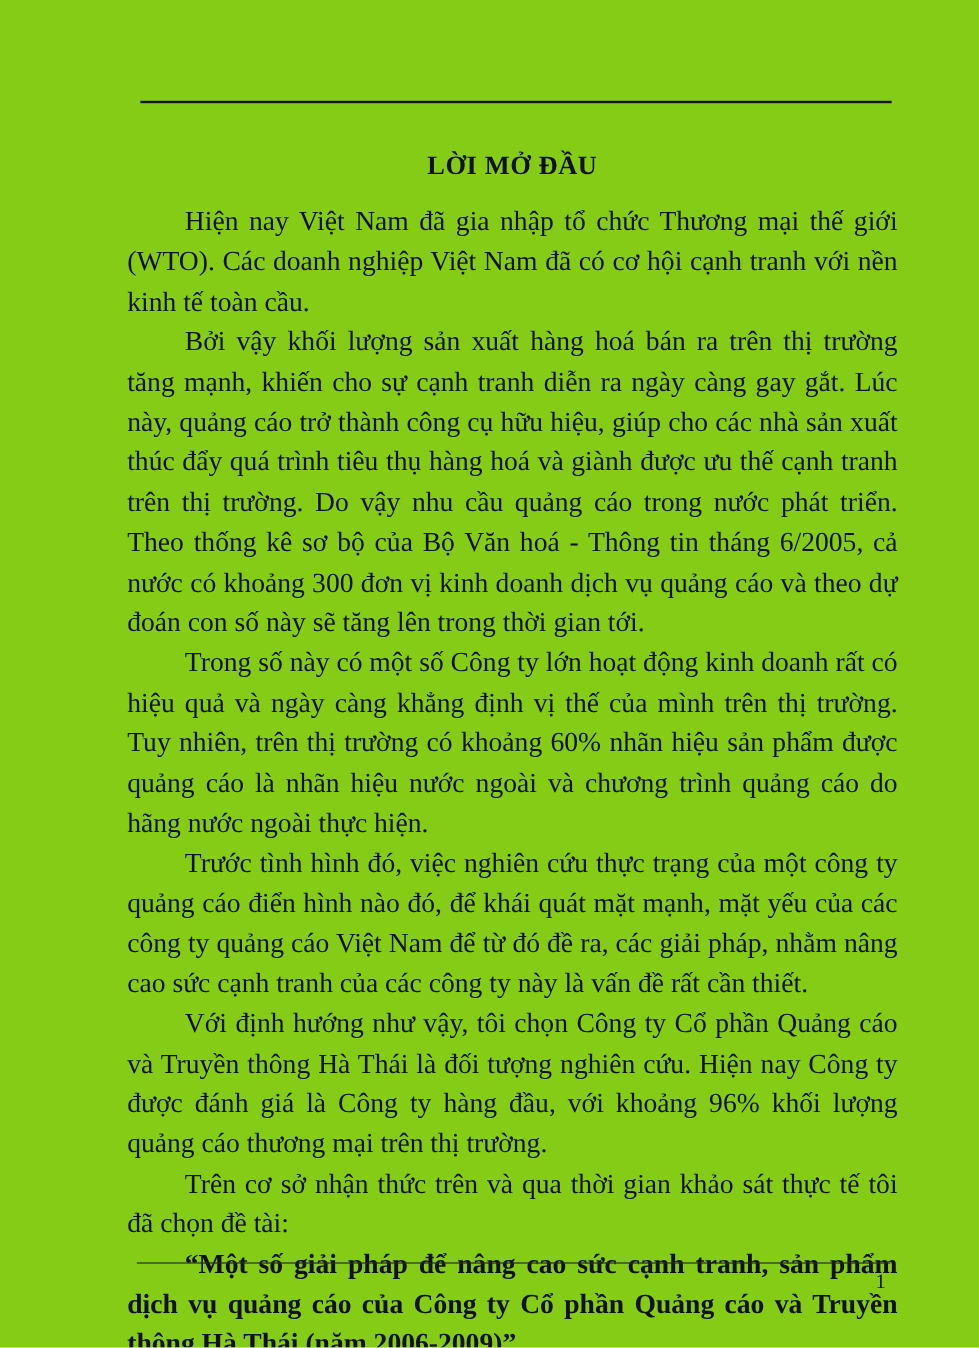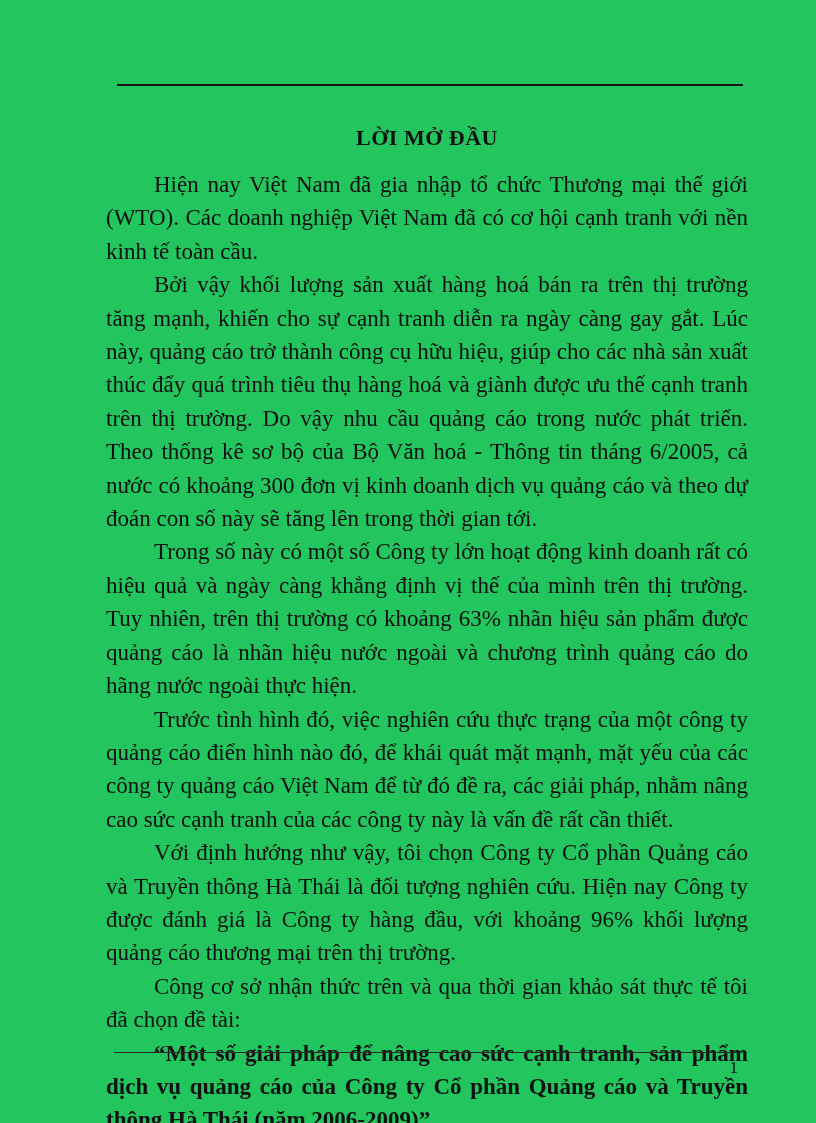--- a/index.html
+++ b/index.html
@@ -5,21 +5,21 @@
   html, body {
     margin: 0;
     padding: 0;
     background: #e8e8e8;
   }
   .page {
     position: relative;
     width: 816px;
     height: 1123px;
     margin: 0 auto;
-    background: #22c55e;
+    background: #84cc16;
     font-family: "Liberation Serif", "DejaVu Serif", serif;
     color: #111111;
     overflow: hidden;
   }
   .header-rule {
     position: absolute;
     top: 84px;
     left: 117px;
     width: 626px;
     border-top: 2px solid #161616;
@@ -73,24 +73,24 @@
 
 <div class="page">
 
   <div class="header-rule"></div>
 
   <h1 class="doc-title">LỜI MỞ ĐẦU</h1>
 
   <div class="body-text">
     <p>Hiện nay Việt Nam đã gia nhập tổ chức Thương mại thế giới (WTO). Các doanh nghiệp Việt Nam đã có cơ hội cạnh tranh với nền kinh tế toàn cầu.</p>
     <p>Bởi vậy khối lượng sản xuất hàng hoá bán ra trên thị trường tăng mạnh, khiến cho sự cạnh tranh diễn ra ngày càng gay gắt. Lúc này, quảng cáo trở thành công cụ hữu hiệu, giúp cho các nhà sản xuất thúc đẩy quá trình tiêu thụ hàng hoá và giành được ưu thế cạnh tranh trên thị trường. Do vậy nhu cầu quảng cáo trong nước phát triển. Theo thống kê sơ bộ của Bộ Văn hoá - Thông tin tháng 6/2005, cả nước có khoảng 300 đơn vị kinh doanh dịch vụ quảng cáo và theo dự đoán con số này sẽ tăng lên trong thời gian tới.</p>
-    <p>Trong số này có một số Công ty lớn hoạt động kinh doanh rất có hiệu quả và ngày càng khẳng định vị thế của mình trên thị trường. Tuy nhiên, trên thị trường có khoảng 63% nhãn hiệu sản phẩm được quảng cáo là nhãn hiệu nước ngoài và chương trình quảng cáo do hãng nước ngoài thực hiện.</p>
+    <p>Trong số này có một số Công ty lớn hoạt động kinh doanh rất có hiệu quả và ngày càng khẳng định vị thế của mình trên thị trường. Tuy nhiên, trên thị trường có khoảng 60% nhãn hiệu sản phẩm được quảng cáo là nhãn hiệu nước ngoài và chương trình quảng cáo do hãng nước ngoài thực hiện.</p>
     <p>Trước tình hình đó, việc nghiên cứu thực trạng của một công ty quảng cáo điển hình nào đó, để khái quát mặt mạnh, mặt yếu của các công ty quảng cáo Việt Nam để từ đó đề ra, các giải pháp, nhằm nâng cao sức cạnh tranh của các công ty này là vấn đề rất cần thiết.</p>
     <p>Với định hướng như vậy, tôi chọn Công ty Cổ phần Quảng cáo và Truyền thông Hà Thái là đối tượng nghiên cứu. Hiện nay Công ty được đánh giá là Công ty hàng đầu, với khoảng 96% khối lượng quảng cáo thương mại trên thị trường.</p>
-    <p>Công cơ sở nhận thức trên và qua thời gian khảo sát thực tế tôi đã chọn đề tài:</p>
+    <p>Trên cơ sở nhận thức trên và qua thời gian khảo sát thực tế tôi đã chọn đề tài:</p>
     <p class="bold">“Một số giải pháp để nâng cao sức cạnh tranh, sản phẩm dịch vụ quảng cáo của Công ty Cổ phần Quảng cáo và Truyền thông Hà Thái (năm 2006-2009)” .</p>
   </div>
 
   <div class="footer-rule"></div>
 
   <div class="page-number">1</div>
 
 </div>
 
 </body></html>

